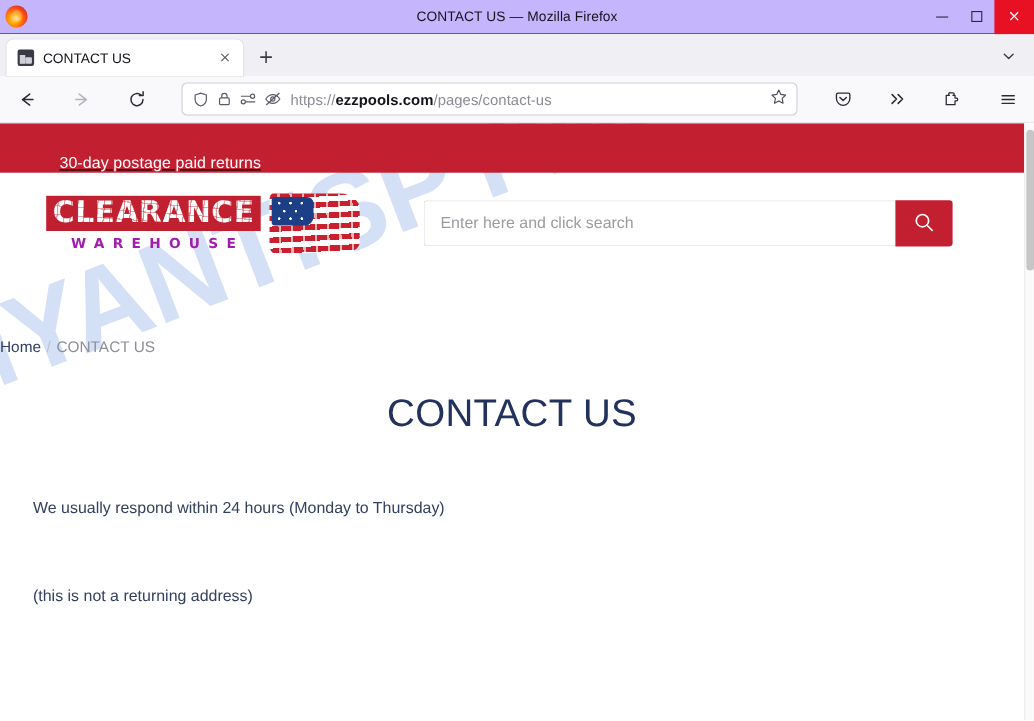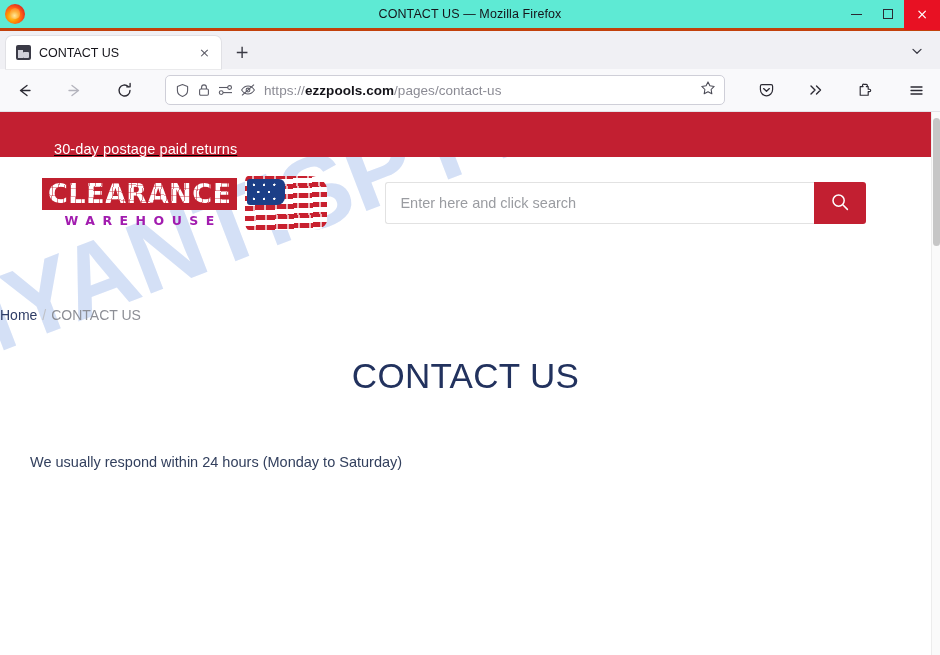--- a/index.html
+++ b/index.html
@@ -6,22 +6,22 @@
   html, body {
     width: 940px; height: 655px;
     overflow: hidden;
     font-family: "Liberation Sans", sans-serif;
     background: #ffffff;
   }
 
   
   .titlebar {
     height: 31px;
-    background: #5eead4;
-    border-bottom: 3px solid #c2410c;
+    background: #c4b5fd;
+    border-bottom: 1px solid #c2410c;
     display: flex;
     align-items: center;
     position: relative;
   }
   .ff-logo {
     width: 20px; height: 20px;
     margin-left: 5px;
     border-radius: 50%;
     background:
       radial-gradient(circle at 38% 62%, #ffd64a 0%, #ff9d00 28%, #ff5c17 52%, #e1341e 72%, #b5268f 100%);
@@ -551,23 +551,24 @@
     </div>
 
     <div class="content">
       <div class="breadcrumb">
         <a href="#">Home</a><span class="sep">/</span><span>CONTACT US</span>
       </div>
 
       <h1 class="page-title">CONTACT US</h1>
 
       <div class="body-copy">
-        <p>We usually respond within 24 hours (Monday to Saturday)</p>
+        <p>We usually respond within 24 hours (Monday to Thursday)</p>
         <div class="gap-lg"></div>
         <div class="gap-sm"></div>
+        <p>(this is not a returning address)</p>
         <div class="gap-sm"></div>
 
       </div>
     </div>
   </div>
 
   <div class="scrollbar">
     <div class="scrollthumb"></div>
   </div>
 </div>

